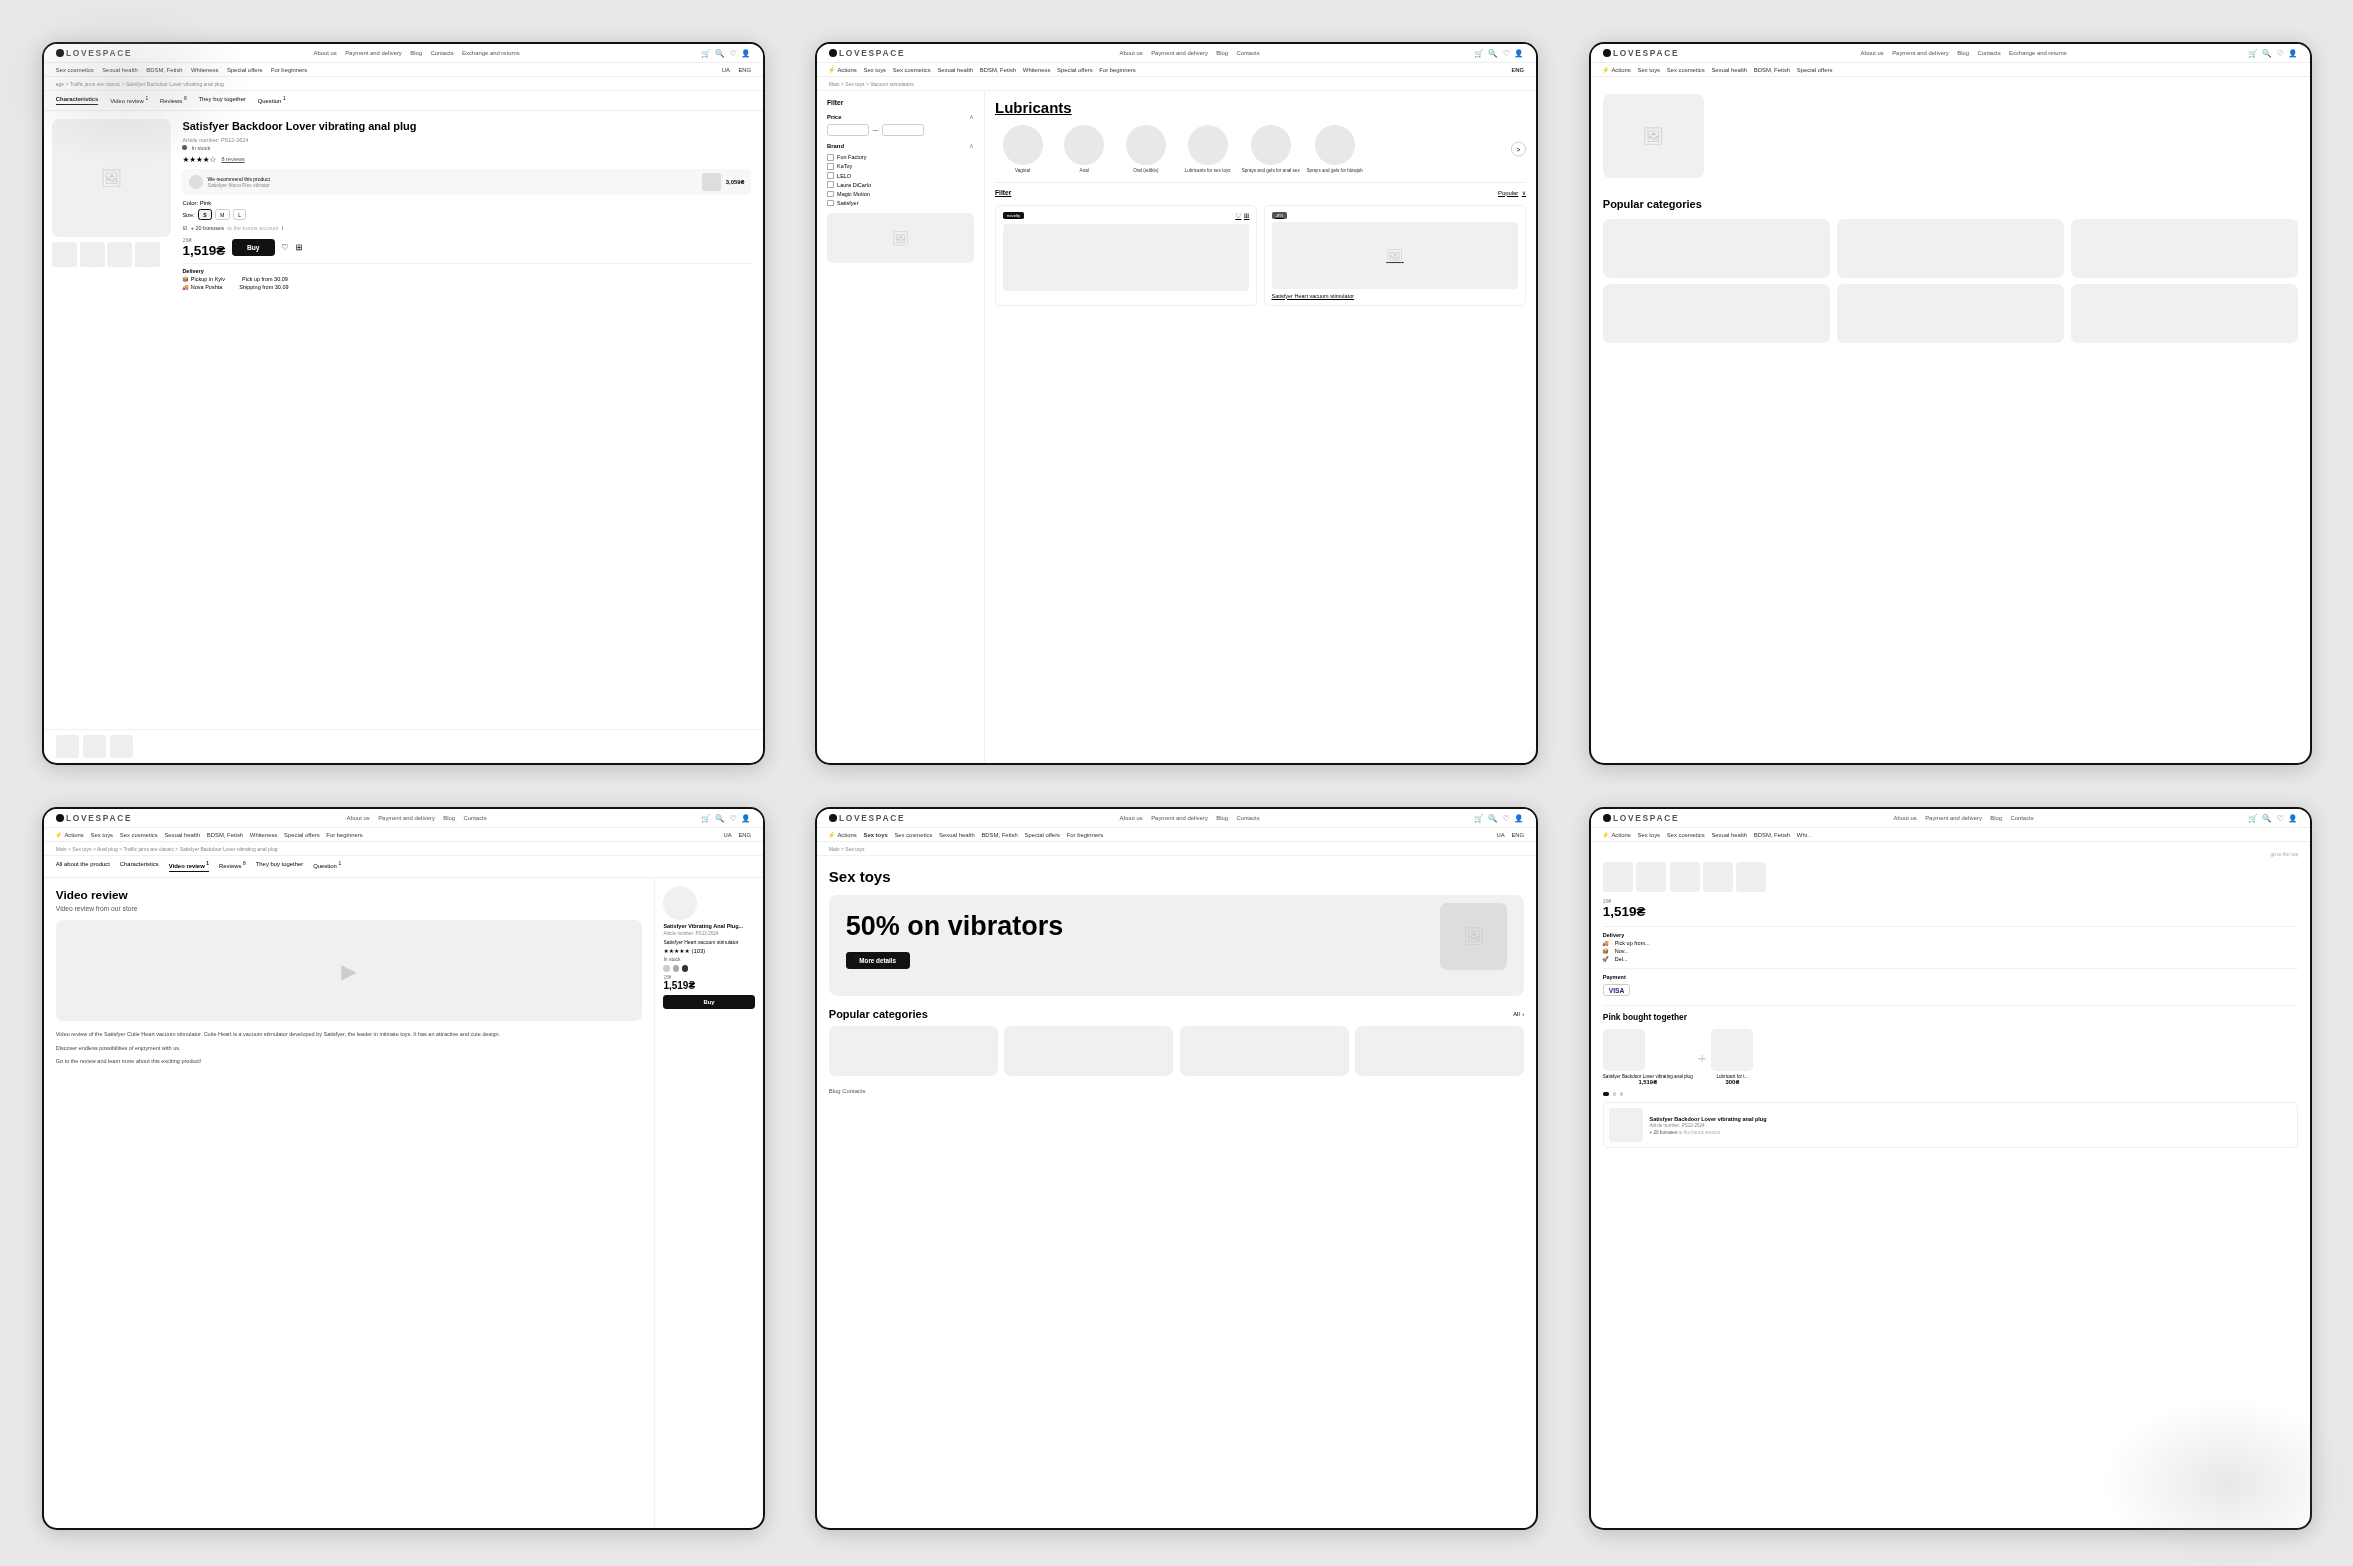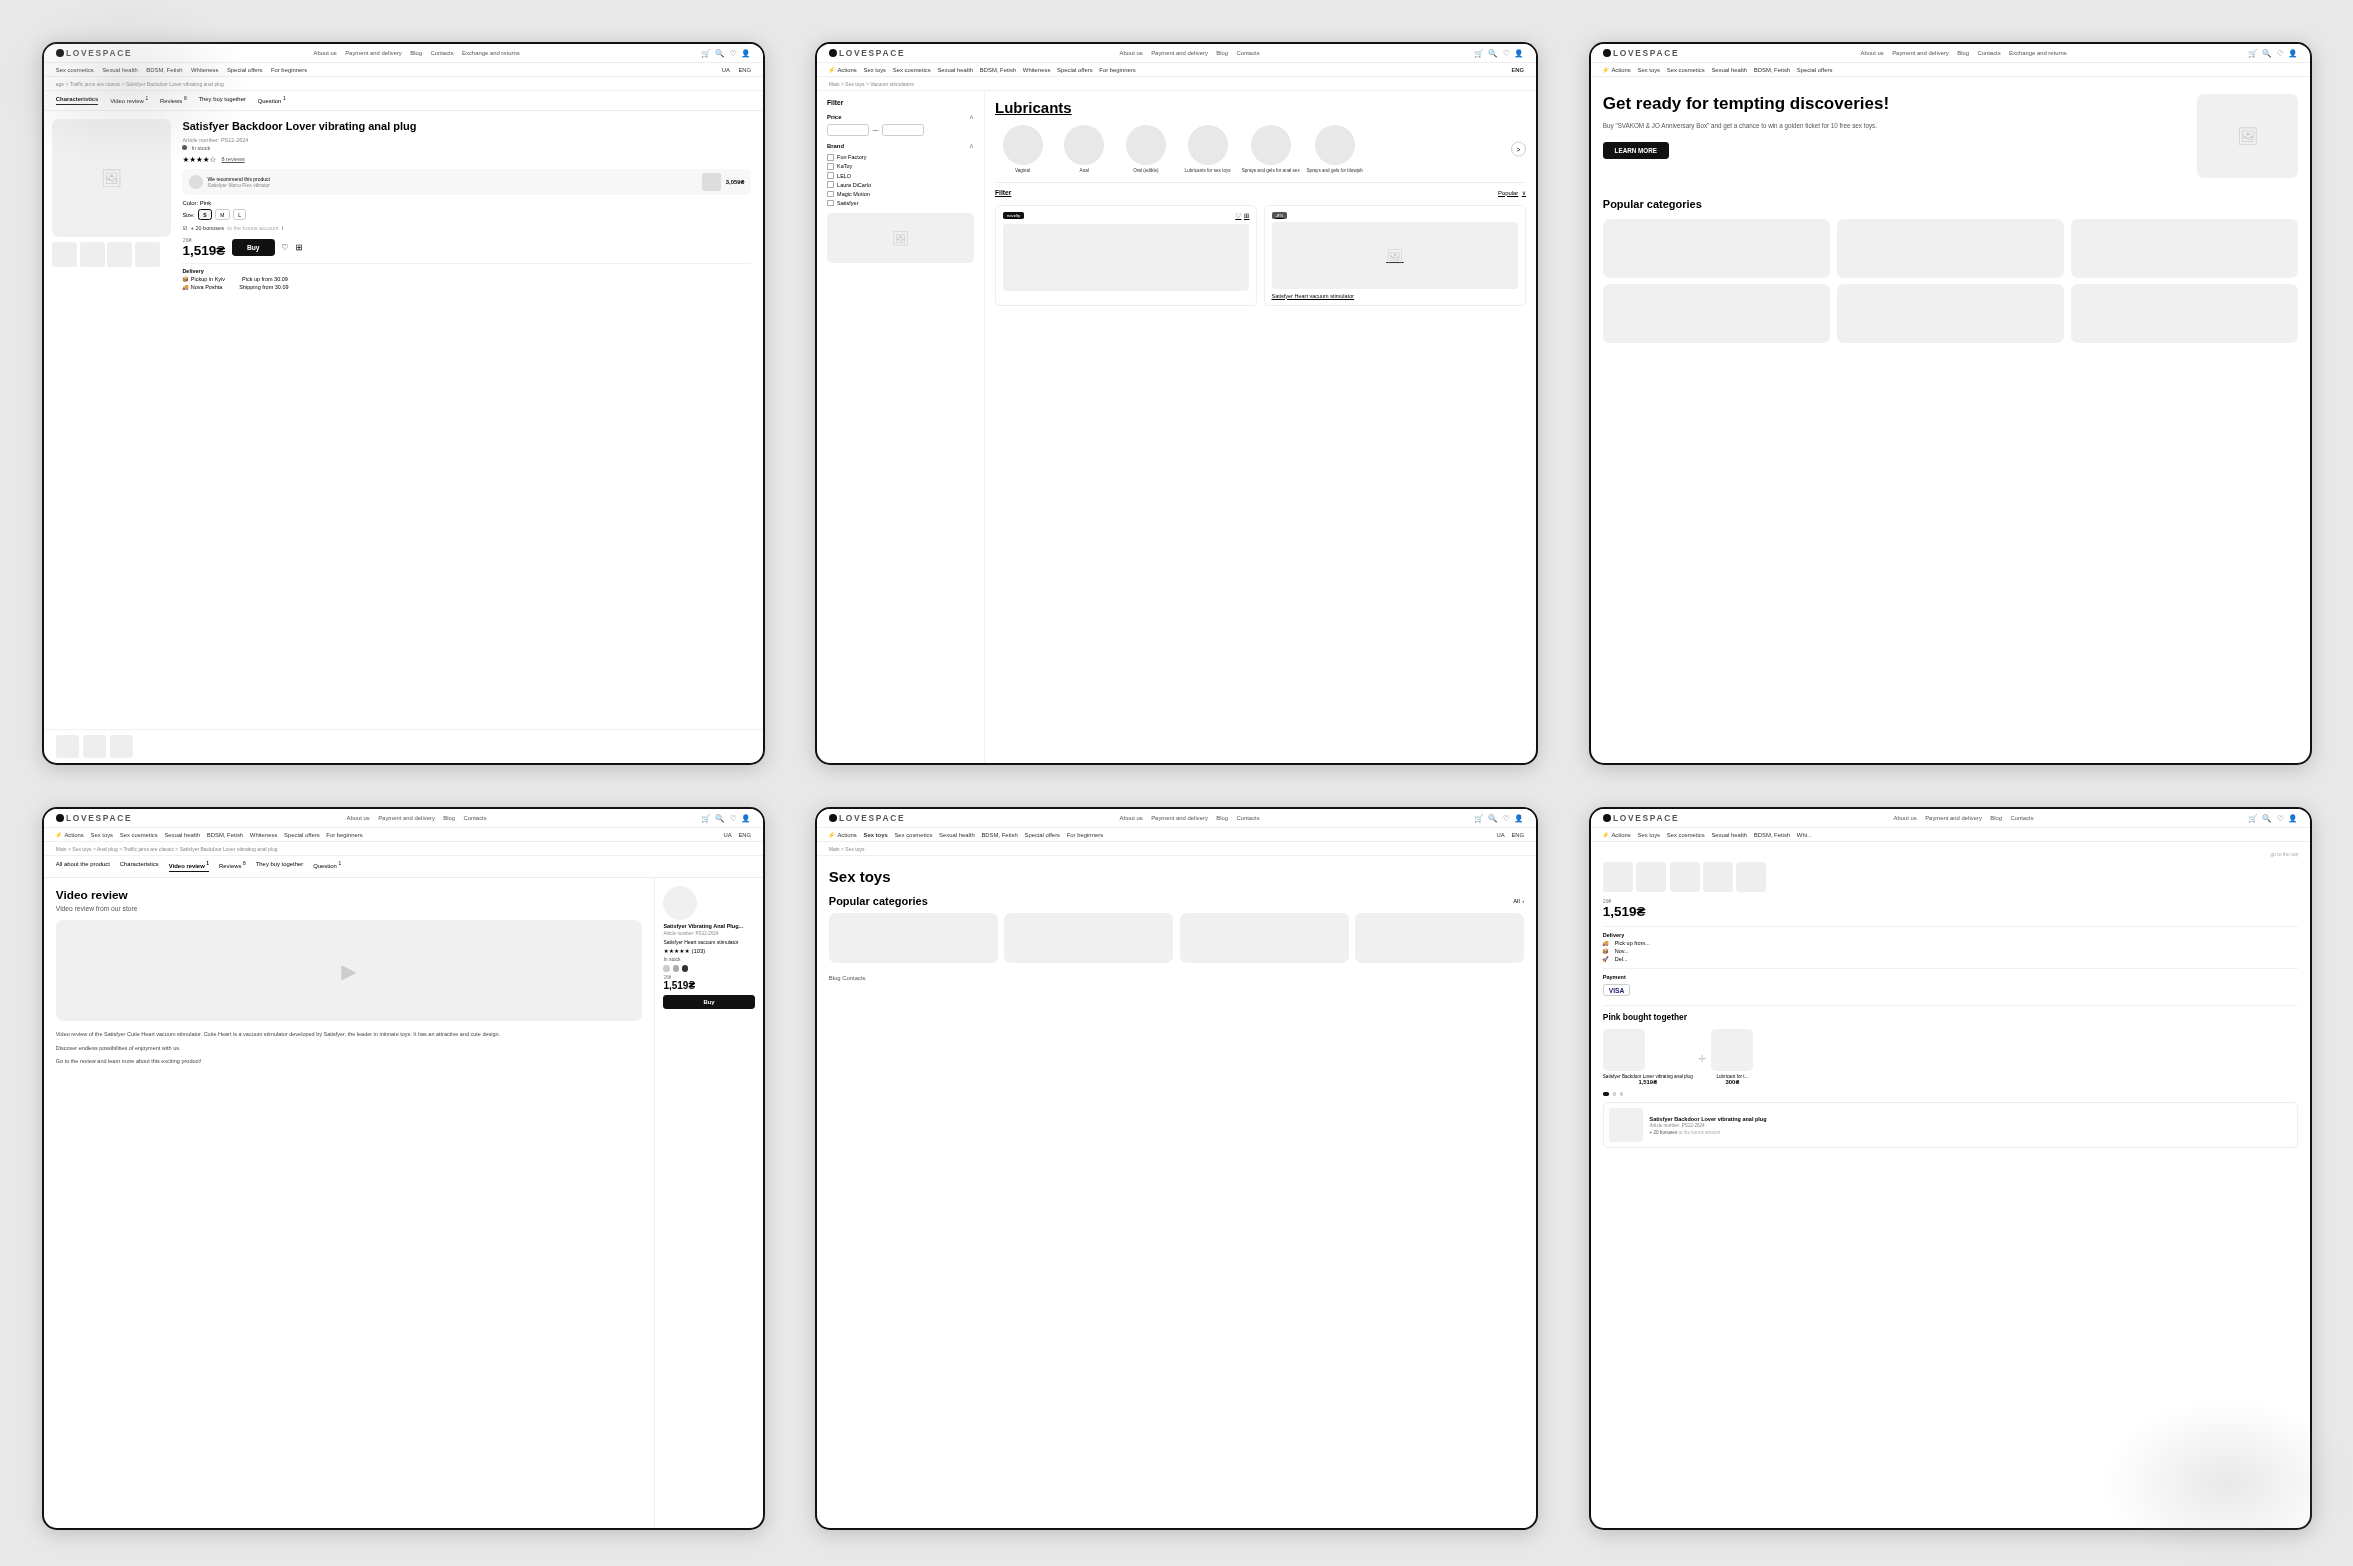--- a/index.html
+++ b/index.html
@@ -303,25 +303,20 @@
   <div style="background:#fff; border-bottom:0.8px solid #eee; padding:3.4px 11.8px; display:flex; gap:6.7px; font-size:5.9px; color:#333; align-items:center;">
     <span>⚡ Actions</span>
     <span>Sex toys</span>
     <span>Sex cosmetics</span>
     <span>Sexual health</span>
     <span>BDSM, Fetish</span>
     <span>Special offers</span>
   </div>
 
   <div style="padding:17px 11.8px 11.8px; background:#fff; display:flex; gap:13.5px; flex:0 0 auto;">
-    <div style="flex:1;">
-      <div style="font-size:17px; font-weight:900; line-height:1.2; margin-bottom:6.7px;">Get ready for tempting discoveries!</div>
-      <div style="font-size:6.3px; color:#555; margin-bottom:10px; line-height:1.5;">Buy "SVAKOM &amp; JO Anniversary Box" and get a chance to win a golden ticket for 10 free sex toys.</div>
-      <button style="background:#111; color:#fff; border-radius:3.4px; padding:5px 11.8px; font-size:6.3px; font-weight:700; border:none;">LEARN MORE</button>
-    </div>
     <div style="width:101px; height:84px; background:#f0f0f0; border-radius:6.7px; display:flex; align-items:center; justify-content:center; font-size:17px; color:#ccc;">🖼</div>
   </div>
 
   <div style="padding:8.4px 11.8px; flex:1; overflow:hidden;">
     <div style="font-size:11px; font-weight:800; margin-bottom:8.4px;">Popular categories</div>
     <div style="display:grid; grid-template-columns:repeat(3,1fr); gap:6.7px;">
       <div style="height:59px; background:#f0f0f0; border-radius:6.7px;"></div>
       <div style="height:59px; background:#f0f0f0; border-radius:6.7px;"></div>
       <div style="height:59px; background:#f0f0f0; border-radius:6.7px;"></div>
       <div style="height:59px; background:#f0f0f0; border-radius:6.7px;"></div>
@@ -441,20 +436,25 @@
     <span style="margin-left:auto;">UA</span>
     <span>ENG</span>
   </div>
 
   <div style="padding:3.4px 11.8px; font-size:5px; color:#888; border-bottom:0.8px solid #f0f0f0;">Main &gt; Sex toys</div>
 
   <div style="flex:1; overflow:hidden; padding:11.8px;">
 
     <div style="font-size:15px; font-weight:800; margin-bottom:10px;">Sex toys</div>
 
+    <div style="background:#f0f0f0; border-radius:8.4px; padding:17px; margin-bottom:11.8px; min-height:101px; position:relative; overflow:hidden;">
+      <div style="font-size:27px; font-weight:900; line-height:1.1; margin-bottom:10px;">50% on vibrators</div>
+      <button style="background:#111; color:#fff; border-radius:3.4px; padding:5px 13.5px; font-size:6.3px; font-weight:700; border:none;">More details</button>
+      <div style="position:absolute; right:17px; top:8.4px; width:67px; height:67px; background:#ddd; border-radius:6.7px; display:flex; align-items:center; justify-content:center; font-size:17px; color:#ccc;">🖼</div>
+    </div>
 
     <div>
       <div style="display:flex; justify-content:space-between; align-items:center; margin-bottom:6.7px;">
         <div style="font-size:11px; font-weight:800;">Popular categories</div>
         <div style="font-size:5.9px; display:flex; align-items:center; gap:2.5px;">
           <span>All</span>
           <span>›</span>
         </div>
       </div>
       <div style="display:grid; grid-template-columns:repeat(4,1fr); gap:6.7px;">

